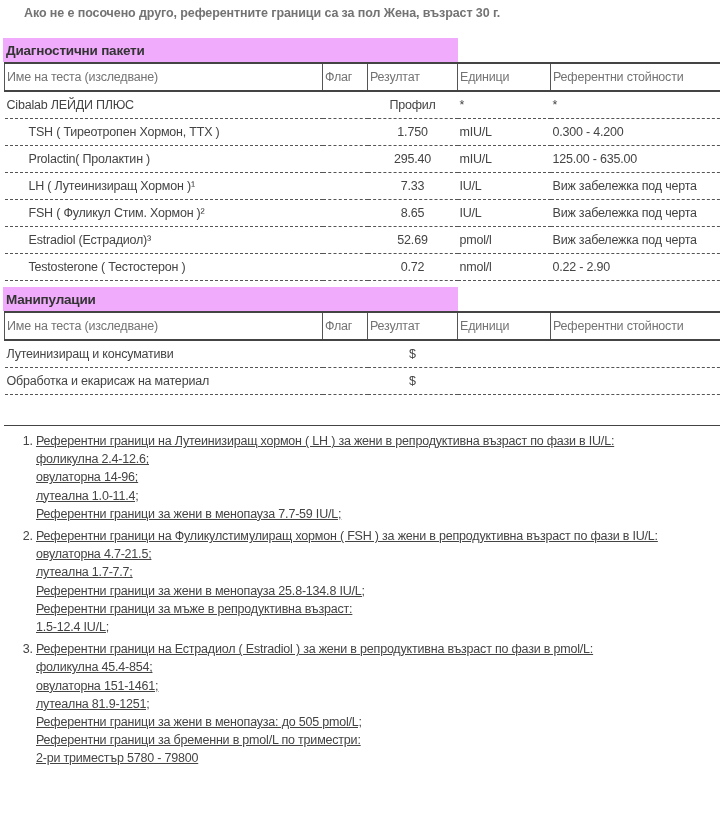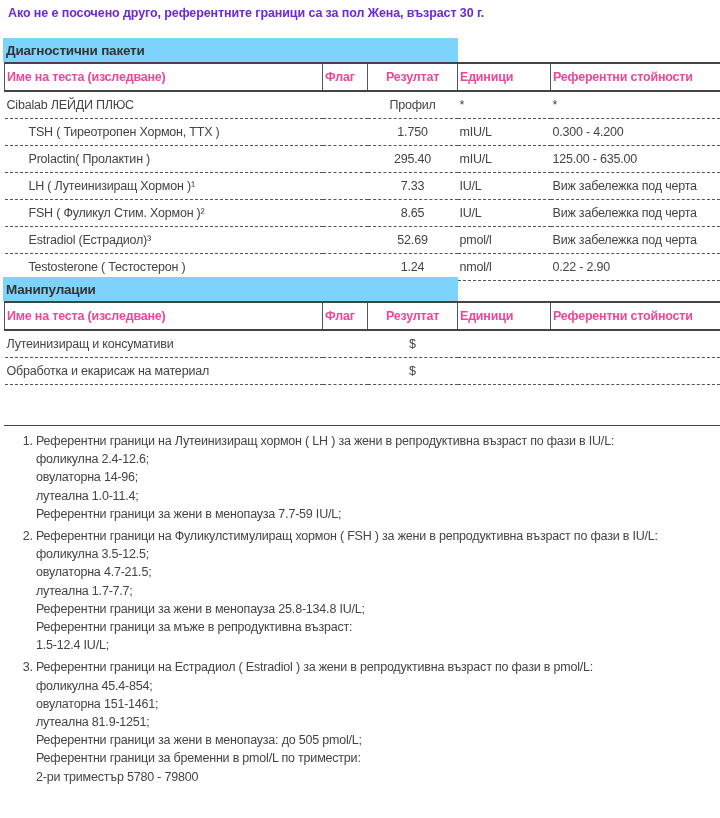--- a/index.html
+++ b/index.html
@@ -1,50 +1,50 @@
 <!DOCTYPE html>
 <html><head>
 <meta charset="utf-8">
 <style>
   html, body { margin: 0; padding: 0; background: #ffffff; }
   body {
     width: 720px; height: 818px; overflow: hidden; position: relative;
     font-family: "Liberation Sans", sans-serif; color: #333333; font-size: 12.5px;
   }
   .notice {
-    position: absolute; left: 8px; top: 6px; font-weight: bold; font-size: 12.5px; color: #6d28d9;
+    position: absolute; left: 24px; top: 6px; font-weight: bold; font-size: 12.5px; color: #737373;
     white-space: nowrap; letter-spacing: -0.1px;
   }
   .section { position: absolute; left: 0; width: 720px; }
   .section-bar {
-    margin-left: 3px; width: 455px; height: 24px; background: #7dd3fc;
+    margin-left: 3px; width: 455px; height: 24px; background: #f0abfc;
     font-weight: bold; font-size: 13.5px; color: #333; line-height: 26px; padding-left: 3px;
     box-sizing: border-box; letter-spacing: -0.2px;
   }
   table { border-collapse: collapse; table-layout: fixed; margin-left: 4px; width: 730px; }
   th {
-    font-weight: bold; font-size: 12.5px; color: #ec4899; text-align: left; height: 26px;
+    font-weight: normal; font-size: 12.5px; color: #737373; text-align: left; height: 26px;
     border-top: 2px solid #444; border-bottom: 2px solid #444;
     border-left: 1px solid #555; padding: 0 2px; white-space: nowrap; letter-spacing: -0.2px;
   }
-  th.c-res { text-align: center; margin-top: 28px; }
+  th.c-res { text-align: left; margin-top: 28px; }
   td {
     height: 26px; padding: 0 2px; font-size: 12.5px; color: #444; white-space: nowrap;
     border-bottom: 1px dashed #555; letter-spacing: -0.2px;
   }
   td.c-res { text-align: center; }
   td.ind { padding-left: 24px; }
   col.w-name { width: 318px; } col.w-flag { width: 45px; } col.w-res { width: 90px; }
   col.w-unit { width: 93px; } col.w-ref { width: 184px; }
   .hr-solid { position: absolute; left: 4px; top: 425px; width: 716px; border-top: 1.5px solid #444; }
   ol.notes {
     position: absolute; left: 0; top: 432px; margin: 0; padding-left: 36px; width: 684px;
     font-size: 12.5px; color: #444; line-height: 18.2px; letter-spacing: -0.2px;
   }
-  ol.notes li { margin-bottom: 4px; padding-left: 0; }
+  ol.notes li { margin-bottom: 4px; padding-left: 0; text-decoration: underline; }
   ol.notes li::marker { color: #444; }
   .line { display: block; white-space: nowrap; }
 </style>
 </head>
 <body>
 
 <div class="notice">Ако не е посочено друго, референтните граници са за пол Жена, възраст 30 г.</div>
 
 <div class="section" style="top:38px;">
   <div class="section-bar">Диагностични пакети</div>
@@ -104,29 +104,29 @@
       <tr>
         <td class="ind">Estradiol (Естрадиол)³</td>
         <td></td>
         <td class="c-res">52.69</td>
         <td>pmol/l</td>
         <td>Виж забележка под черта</td>
       </tr>
       <tr>
         <td class="ind">Testosterone ( Тестостерон )</td>
         <td></td>
-        <td class="c-res">1.24</td>
+        <td class="c-res">0.72</td>
         <td>nmol/l</td>
         <td>0.22 - 2.90</td>
       </tr>
     </tbody>
   </table>
 </div>
 
-<div class="section" style="top:277px;">
+<div class="section" style="top:287px;">
   <div class="section-bar">Манипулации</div>
   <table>
     <colgroup>
         <col class="w-name">
         <col class="w-flag">
         <col class="w-res">
         <col class="w-unit">
         <col class="w-ref">
       </colgroup>
     <thead>
@@ -162,21 +162,20 @@
 <ol class="notes">
   <li>
     <span class="line">Референтни граници на Лутеинизиращ хормон ( LH ) за жени в репродуктивна възраст по фази в IU/L:</span>
     <span class="line">фоликулна 2.4-12.6;</span>
     <span class="line">овулаторна 14-96;</span>
     <span class="line">лутеална 1.0-11.4;</span>
     <span class="line">Референтни граници за жени в менопауза 7.7-59 IU/L;</span>
   </li>
   <li>
     <span class="line">Референтни граници на Фуликулстимулиращ хормон ( FSH ) за жени в репродуктивна възраст по фази в IU/L:</span>
-    <span class="line">фоликулна 3.5-12.5;</span>
     <span class="line">овулаторна 4.7-21.5;</span>
     <span class="line">лутеална 1.7-7.7;</span>
     <span class="line">Референтни граници за жени в менопауза 25.8-134.8 IU/L;</span>
     <span class="line">Референтни граници за мъже в репродуктивна възраст:</span>
     <span class="line">1.5-12.4 IU/L;</span>
   </li>
   <li>
     <span class="line">Референтни граници на Естрадиол ( Estradiol ) за жени в репродуктивна възраст по фази в pmol/L:</span>
     <span class="line">фоликулна 45.4-854;</span>
     <span class="line">овулаторна 151-1461;</span>

